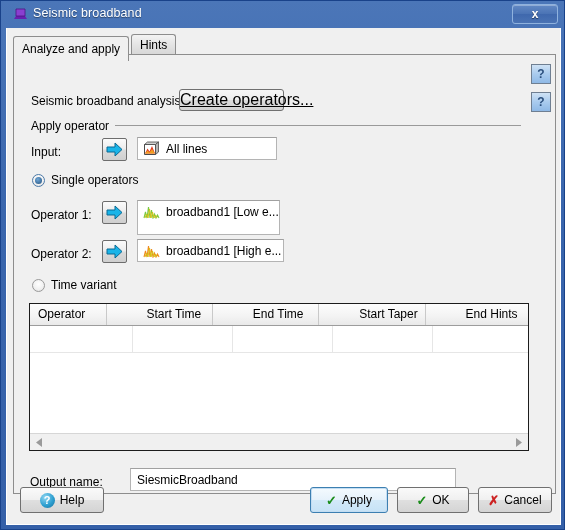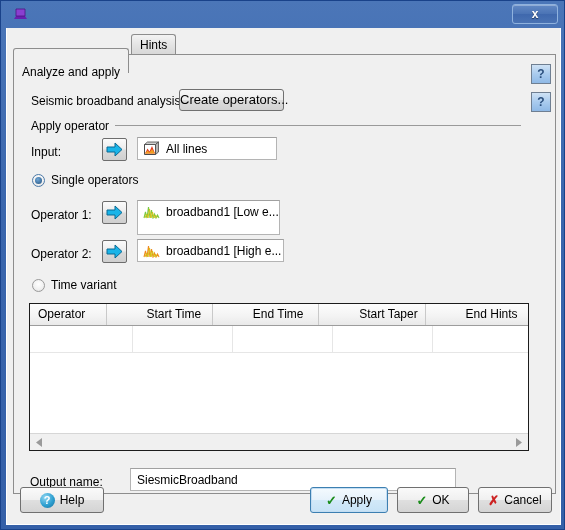--- a/index.html
+++ b/index.html
@@ -93,26 +93,26 @@
     border-bottom: none;
     background: linear-gradient(to bottom, #f3f3f3 0%, #e3e3e3 50%, #d5d5d5 100%);
     border-radius: 3px 3px 0 0;
     font-size: 12px;
     color: #000;
     padding: 3px 8px 0 8px;
     white-space: nowrap;
     cursor: default;
   }
   .tab.selected {
-    top: 16px;
+    top: 4px;
     height: 25px;
     background: #f0f0f0;
     border-color: #8d8d8d;
     z-index: 3;
-    padding-top: 16px;
+    padding-top: 5px;
   }
   #tab-0 { left: 0px; }
   #tab-1 { left: 118px; }
 
   
   #tabpanel {
     position: absolute;
     left: 6px; top: 26px;
     width: 543px;
     height: 440px;
@@ -127,25 +127,26 @@
     font-size: 12px;
     color: #000;
     white-space: nowrap;
   }
   .pushbtn {
     position: absolute;
     box-sizing: border-box;
     border: 1px solid #707070;
     border-radius: 3px;
     background: linear-gradient(to bottom, #f6f6f6 0%, #ededed 48%, #dcdcdc 52%, #d2d2d2 100%);
-    font-size: 13px;
+    font-size: 16px;
     color: #000;
     text-align: left;
     cursor: default;
     white-space: nowrap;
+    text-decoration: underline;
   }
   .textbox {
     position: absolute;
     box-sizing: border-box;
     background: #ffffff;
     border: 1px solid #b4b4b4;
     border-top-color: #a0a0a0;
     font-size: 12px;
     color: #000;
     overflow: hidden;
@@ -345,20 +346,21 @@
 <div id="window">
 
   <div id="titlebar">
     <span id="title-icon">
       <svg width="14" height="13" viewBox="0 0 14 13">
         <path d="M2 1 h9 v7 h-9 z" fill="#8a3fd0"></path>
         <path d="M2 8 h9 l2 3 h-13 z" fill="#6a1fb0"></path>
         <path d="M2 1 h9 v7 h-9 z" fill="none" stroke="#4b1480" stroke-width="0.8"></path>
       </svg>
     </span>
+    <div id="title-text">Seismic broadband</div>
     <div id="close-button">x</div>
   </div>
 
   <div id="client">
 
     <div id="tabstrip">
       <div class="tab selected" id="tab-0">Analyze and apply</div>
       <div class="tab" id="tab-1">Hints</div>
     </div>
 

